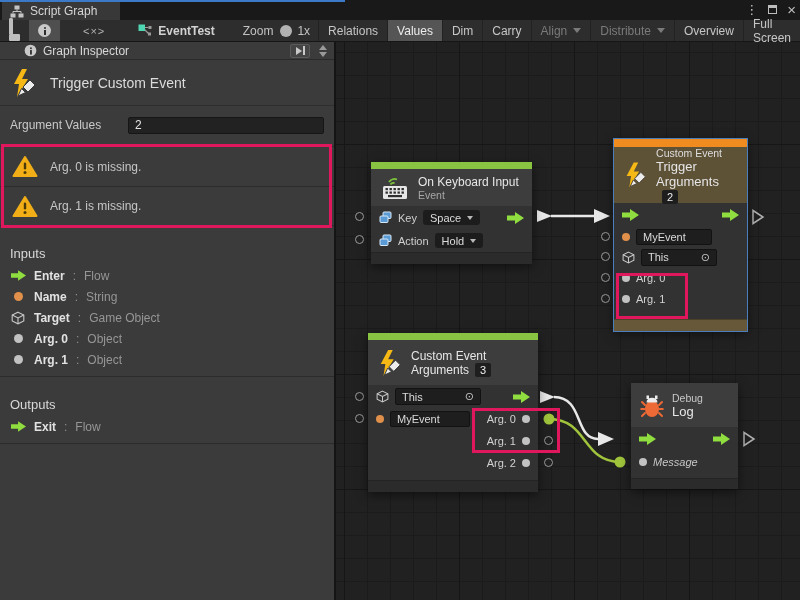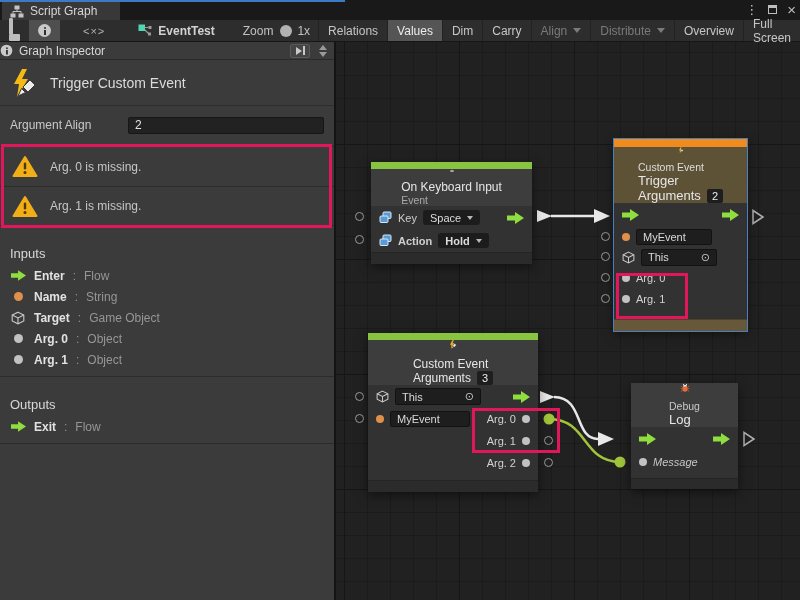--- a/index.html
+++ b/index.html
@@ -39,21 +39,21 @@
   .lock { display:inline-block; }
   .lock .sh { width:8px; height:6px; border:2px solid #bdbdbd; border-bottom:none; border-radius:4px 4px 0 0; margin:0 auto; }
   .lock .bd { width:11px; height:7px; background:#bdbdbd; border-radius:1px; }
   .info-circ { position:relative; width:13px; height:13px; border-radius:50%; background:#c9c9c9; }
   .info-circ::before { content:""; position:absolute; left:5.5px; top:2.5px; width:2px; height:2px; background:#2e2e2e; border-radius:50%; }
   .info-circ::after { content:""; position:absolute; left:5.5px; top:5.5px; width:2px; height:5px; background:#2e2e2e; }
 
   
   .inspector { position:absolute; left:0; top:42px; width:336px; height:558px; background:#3b3b3b;
     border-right:2px solid #141414; color:#cfcfcf; }
-  .insp-header { height:18px; display:flex; align-items:center; gap:6px; padding:0 4px 0 0;
+  .insp-header { height:18px; display:flex; align-items:center; gap:6px; padding:0 4px 0 24px;
     border-bottom:1px solid #2a2a2a; font-size:12px; color:#d8d8d8; }
   .insp-header .sp { flex:1; }
   .popout { width:20px; height:14px; border:1px solid #5a5a5a; border-radius:2px; background:#454545;
     display:flex; align-items:center; justify-content:center; gap:1px; }
   .popout::before { content:""; width:0; height:0; border-top:4px solid transparent; border-bottom:4px solid transparent; border-left:6px solid #c9c9c9; }
   .popout::after { content:""; width:2px; height:9px; background:#c9c9c9; }
   .spinner { display:flex; flex-direction:column; gap:2px; padding:0 3px; }
   .spinner i { width:0; height:0; border-left:4px solid transparent; border-right:4px solid transparent; }
   .spinner .up { border-bottom:5px solid #9a9a9a; }
   .spinner .dn { border-top:5px solid #9a9a9a; }
@@ -94,21 +94,21 @@
     background-size:115px 115px,115px 115px,23px 23px,23px 23px;
     background-position:0 102px,123px 0,0 10px,8px 0;
     overflow:hidden; }
   .wires { position:absolute; left:0; top:0; z-index:1; }
 
   .node { position:absolute; background:#323232; box-shadow:0 3px 10px rgba(0,0,0,.5); z-index:10; font-size:11px; color:#cfcfcf; }
   .node.selected { box-shadow:0 0 0 1px var(--selection-blue,#4a7ebc), 0 3px 10px rgba(0,0,0,.5); }
   .nbar { height:7px; }
   .nbar.green { background:var(--node-green-bar,#88c442); }
   .nbar.orange { height:8px; background:var(--node-orange-bar,#f08c1f); }
-  .nhead { background:#3d3d3d; display:flex; align-items:center; gap:8px; padding:0 9px;flex-direction:column; }
+  .nhead { background:#3d3d3d; display:flex; align-items:center; gap:8px; padding:0 9px; }
   .nhead.brown { background:var(--selected-brown,#5d5136); }
   .nhead .tcol { display:flex; flex-direction:column; justify-content:center; }
   .ntitle { font-size:12px; color:#e6e6e6; }
   .ntitle.big { font-size:13px; }
   .nsub { font-size:10.5px; color:#a8a8a8; }
   .ncat { font-size:10.5px; color:#dedede; }
   .badge { display:inline-block; background:#1e1e1e; border-radius:2px; color:#ececec; font-size:11px;
     padding:1px 5px; margin-left:6px; }
   .nrow { display:flex; align-items:center; gap:6px; padding:0 8px; }
   .nrow .sp { flex:1; }
@@ -205,21 +205,21 @@
     <div class="insp-title">
       <svg width="28" height="30" viewBox="0 0 28 30">
         <polygon points="12,1 4,16 9,16 7,29 18,11 12,11 17,1" fill="#f5b814"></polygon>
         <polygon points="8,28 11.5,20.5 15.5,24.5" fill="#ececec" stroke="#3a3a3a" stroke-width="1"></polygon>
         <polygon points="13,19 20,12 25,17 18,24" fill="#ececec" stroke="#3a3a3a" stroke-width="1"></polygon>
       </svg>
       <span>Trigger Custom Event</span>
     </div>
 
     <div class="insp-argrow">
-      <span class="lbl">Argument Align</span>
+      <span class="lbl">Argument Values</span>
       <input value="2" style="">
     </div>
 
     <div class="warnings">
       <div class="warn-row">
         <svg width="26" height="23" viewBox="0 0 26 23">
           <path d="M13 2 L24.5 21 H1.5 Z" fill="var(--warning-yellow,#f2ae17)" stroke="var(--warning-yellow,#f2ae17)" stroke-width="2" stroke-linejoin="round"></path>
           <rect x="11.8" y="7.5" width="2.4" height="7" rx="1.2" fill="#4a3a08"></rect>
           <circle cx="13" cy="17.6" r="1.5" fill="#4a3a08"></circle>
         </svg>
@@ -348,21 +348,21 @@
         </svg>
         <span>Key</span>
         <span class="dropdown">
             <span>Space</span>
           </span>
         <span class="sp"></span>
         <svg width="17" height="12" viewBox="0 0 17 12">
             <path d="M0 3.5 H8 V0 L17 6 L8 12 V8.5 H0 Z" fill="var(--flow-green,#8fdd3f)"></path>
           </svg>
       </div>
-      <div class="nrow" style="height:23px;font-weight:bold;">
+      <div class="nrow" style="height:23px;">
         <svg width="13" height="13" viewBox="0 0 13 13">
           <rect x="4" y="1" width="8" height="6.5" rx="1" fill="#5b9bd5" stroke="#d7e7f6" stroke-width="1"></rect>
           <rect x="1" y="5" width="8" height="6.5" rx="1" fill="#5b9bd5" stroke="#d7e7f6" stroke-width="1"></rect>
         </svg>
         <span>Action</span>
         <span class="dropdown">
             <span>Hold</span>
           </span>
       </div>
       <div class="nfoot" style="height:12px;"></div>

